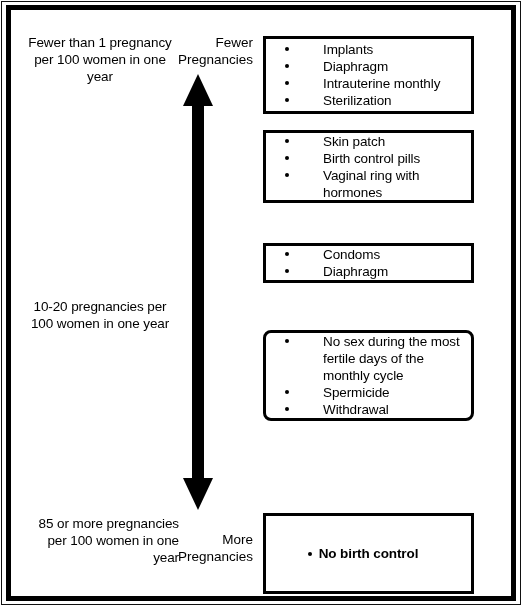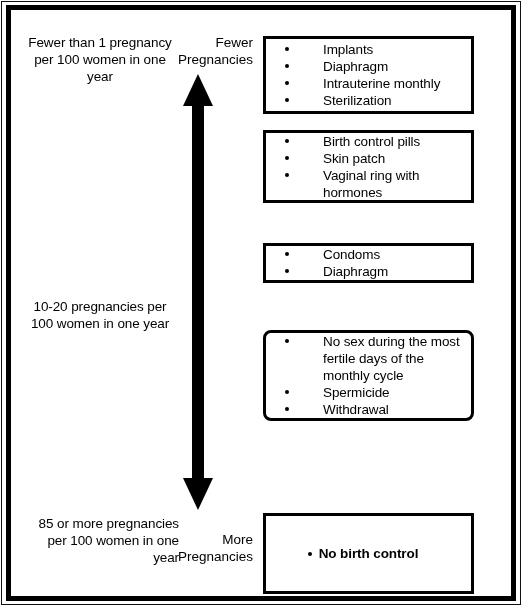--- a/index.html
+++ b/index.html
@@ -187,25 +187,25 @@
           <span class="dot"></span>
           <span class="bullet-text">Sterilization</span>
         </div>
       </div>
     </div>
 
     <div class="method-box" id="box-1">
       <div class="box-inner">
         <div class="bullet-row">
           <span class="dot"></span>
+          <span class="bullet-text">Skin patch</span>
+        </div>
+        <div class="bullet-row">
+          <span class="dot"></span>
           <span class="bullet-text">Birth control pills</span>
-        </div>
-        <div class="bullet-row">
-          <span class="dot"></span>
-          <span class="bullet-text">Skin patch</span>
         </div>
         <div class="bullet-row">
           <span class="dot"></span>
           <span class="bullet-text">Vaginal ring with hormones</span>
         </div>
       </div>
     </div>
 
     <div class="method-box" id="box-2">
       <div class="box-inner">

